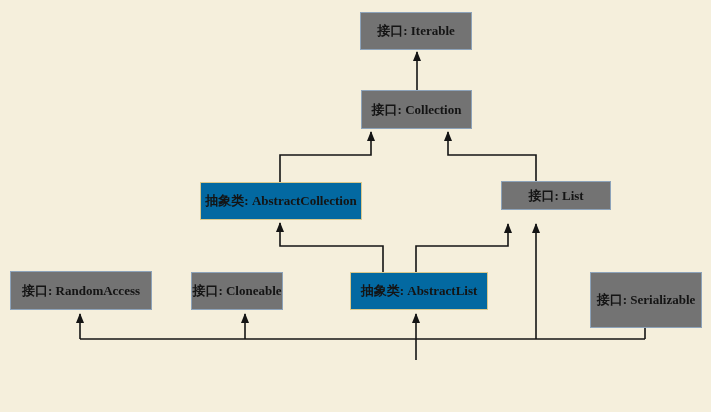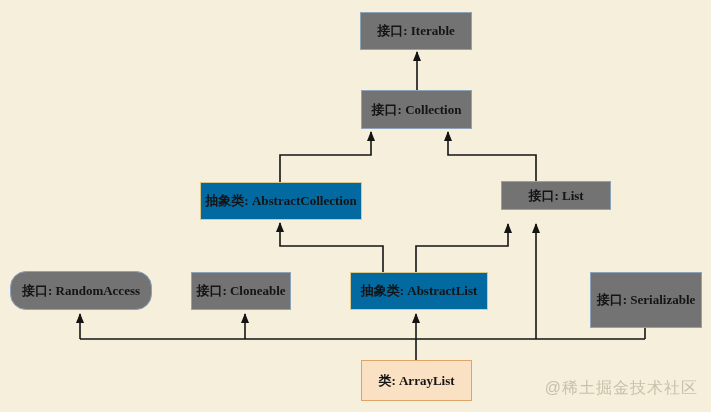--- a/index.html
+++ b/index.html
@@ -79,35 +79,31 @@
   </div>
 
   <div class="node abstract" style="left:200px; top:182px; width:162px; height:38px;">
     <span>抽象类: AbstractCollection</span>
   </div>
 
   <div class="node interface" style="left:481px; top:181px; width:110px; height:29px;margin-left:20px;">
     <span>接口: List</span>
   </div>
 
-  <div class="node interface" style="left:10px; top:271px; width:142px; height:39px;border-radius:16px;">
+  <div class="node interface" style="left:10px; top:271px; width:142px; height:39px;">
     <span>接口: RandomAccess</span>
   </div>
 
-  <div class="node interface" style="left:191px; top:272px; width:100px; height:38px;text-align:right;">
+  <div class="node interface" style="left:191px; top:272px; width:92px; height:38px;text-align:right;">
     <span>接口: Cloneable</span>
   </div>
 
   <div class="node abstract" style="left:350px; top:272px; width:138px; height:38px;">
     <span>抽象类: AbstractList</span>
   </div>
 
   <div class="node interface" style="left:590px; top:272px; width:112px; height:56px;">
     <span>接口: Serializable</span>
   </div>
 
-  <div class="node class" style="left:361px; top:360px; width:111px; height:41px;">
-    <span>类: ArrayList</span>
-  </div>
 
-  <div class="watermark">@稀土掘金技术社区</div>
 
 </div>
 
 </body></html>

